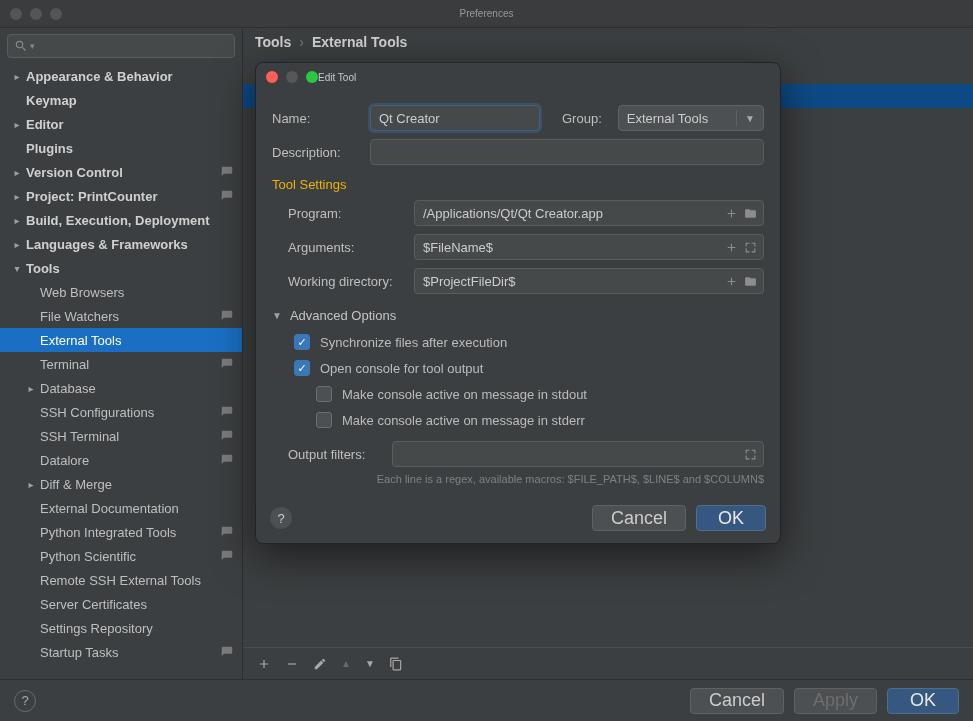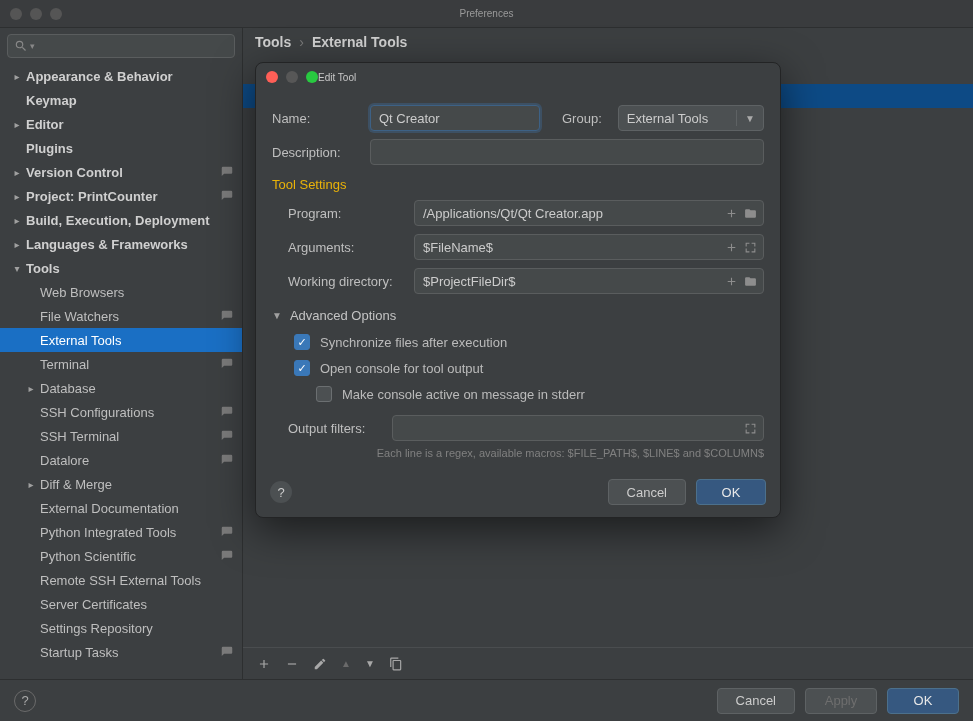--- a/index.html
+++ b/index.html
@@ -104,21 +104,21 @@
     padding:0 14px;
   }
   .footer .help {
     width:22px;height:22px;border-radius:50%;
     border:1px solid #6a6a6a; color:#aaa;
     display:flex;align-items:center;justify-content:center;font-size:13px;
   }
   .btn {
     height:26px; min-width:72px; padding:0 18px;
     background:#4c5052; border:1px solid #5e6264; border-radius:4px;
-    color:#ccc; font-size:13px; display:inline-flex; align-items:center; justify-content:center;
+    color:#ccc; font-size:18px; display:inline-flex; align-items:center; justify-content:center;
   }
   .btn.primary { background:#365880; border-color:#4c708c; color:#e8e8e8;}
   .btn.disabled { color:#6e6e6e;}
   .footer .right { display:flex; gap:10px;}
   
   .modal {
     position:absolute; left:255px; top:62px; width:526px;
     background:#3c3f41; border:1px solid #232425;
     border-radius:8px; box-shadow:0 12px 40px rgba(0,0,0,.55);
     display:flex; flex-direction:column;
@@ -435,20 +435,24 @@
       <div class="chkrow">
         <div class="chk checked"></div>
         <span>Synchronize files after execution</span>
       </div>
       <div class="chkrow">
         <div class="chk checked"></div>
         <span>Open console for tool output</span>
       </div>
       <div class="chkrow indent">
         <div class="chk"></div>
+        <span>Make console active on message in stdout</span>
+      </div>
+      <div class="chkrow indent">
+        <div class="chk"></div>
         <span>Make console active on message in stderr</span>
       </div>
       <div class="row" style="margin-top:4px">
         <div class="lab" style="width:104px;padding-left:16px">Output filters:</div>
         <div class="field">
           <span></span>
           <div class="endicons">
             <svg viewBox="0 0 24 24">
                 <path d="M3 3h7v2H5v5H3V3zm18 0v7h-2V5h-5V3h7zM3 21v-7h2v5h5v2H3zm18 0h-7v-2h5v-5h2v7z"></path>
               </svg>

